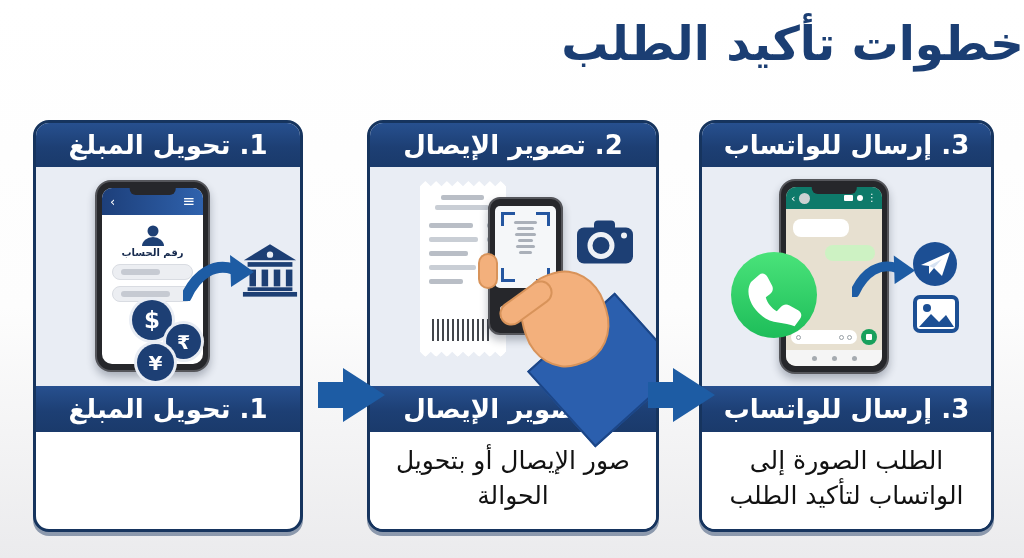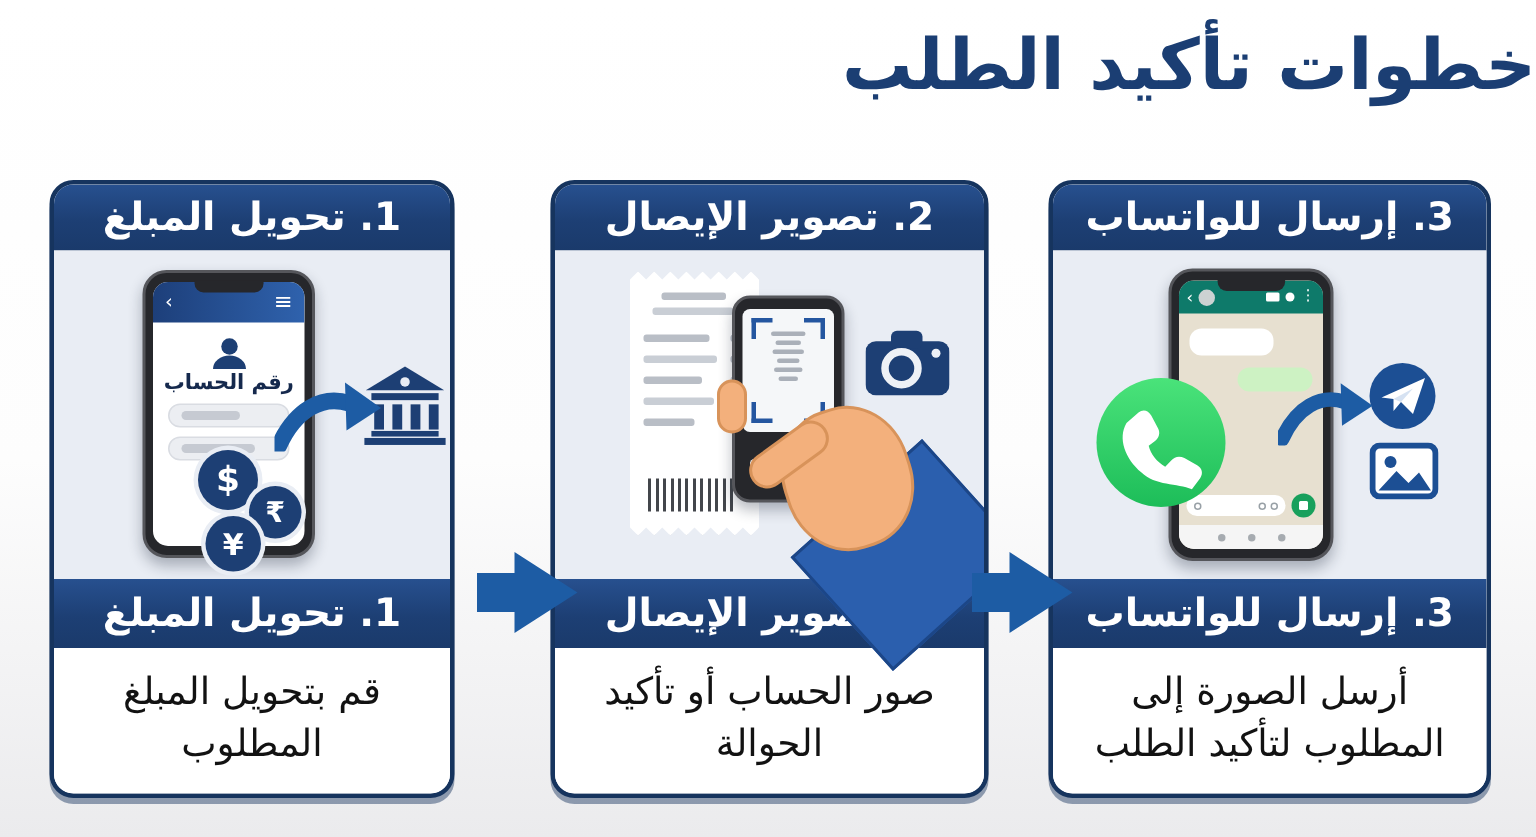--- a/index.html
+++ b/index.html
@@ -44,21 +44,21 @@
          box-shadow:0 5px 9px rgba(20,30,50,.3)}
   .screen{position:absolute;inset:6px 5px;background:#fff;border-radius:10px;overflow:hidden}
   .notch{position:absolute;top:5px;left:50%;transform:translateX(-50%);width:42%;height:8px;
          background:#26272b;border-radius:0 0 6px 6px;z-index:5}
   
   .phone1{left:59px;top:13px;width:115px;height:192px;z-index:2}
   .appbar{height:27px;background:linear-gradient(90deg,#1d3f7a,#2f62ad);display:flex;
           justify-content:space-between;align-items:center;color:#fff;padding:0 8px;font-size:13px}
   .appbar .menu{font-size:15px;line-height:1}
   .usericon{display:block;margin:9px auto 1px}
-  .acct{font-size:14px;font-weight:bold;color:#15294d;text-align:center}
+  .acct{font-size:10px;font-weight:bold;color:#15294d;text-align:center}
   .field{margin:6px 10px 0;height:16px;background:#eceef2;border:1px solid #d9dce2;border-radius:8px;
          display:flex;align-items:center;padding:0 8px}
   .fbar{height:6px;background:#c6cad2;border-radius:3px}
   .f1 .fbar{width:62%}.f2 .fbar{width:78%}
   .coin{position:absolute;border-radius:50%;background:var(--navy);color:#fff;font-weight:bold;
         display:flex;align-items:center;justify-content:center;box-shadow:0 0 0 3px var(--panel-bg)}
   .c1{left:96px;top:133px;width:40px;height:40px;font-size:23px;z-index:4}
   .c2{left:130px;top:157px;width:35px;height:35px;font-size:19px;z-index:5}
   .c3{left:101px;top:177px;width:37px;height:37px;font-size:20px;z-index:6}
   .swoosh{position:absolute;z-index:4}
@@ -176,21 +176,20 @@
               <rect x="21" y="27" width="7" height="18"></rect>
             <rect x="34" y="27" width="7" height="18"></rect>
               <rect x="47" y="27" width="7" height="18"></rect>
             <rect x="6" y="46" width="48" height="4"></rect>
               <rect x="1" y="51" width="58" height="5"></rect>
           </g>
           <circle cx="30" cy="11" r="3.4" fill="#e9edf4"></circle>
         </svg>
       </div>
       <div class="bar sub" dir="rtl">1. تحويل المبلغ</div>
-      <div class="desc" dir="rtl">قم بتحويل المبلغ المطلوب</div>
     </section>
 
     <section class="panel p2">
       <div class="bar top" dir="rtl">2. تصوير الإيصال</div>
       <div class="illus">
         <div class="receipt">
           <div class="rline rl1"></div>
           <div class="rline rl2"></div>
           <div class="rline rl3"></div>
           <div class="rline rl4"></div>
@@ -225,21 +224,21 @@
                 <i></i>
                 <i></i>
               </div>
           </div>
           <div class="shutter"></div>
         </div>
         <div class="skin thumb"></div>
         <div class="skin finger"></div>
       </div>
       <div class="bar sub" dir="rtl">2. تصوير الإيصال</div>
-      <div class="desc" dir="rtl">صور الحساب أو تأكيد الحوالة</div>
+      <div class="desc" dir="rtl">صور الإيصال أو بتحويل الحوالة</div>
     </section>
 
     <section class="panel p3">
       <div class="bar top" dir="rtl">3. إرسال للواتساب</div>
       <div class="illus">
         <div class="phone phone3">
           <div class="notch"></div>
           <div class="screen screen3">
             <div class="wahead">
               <span class="wback">‹</span>
@@ -286,21 +285,21 @@
           <polygon points="9,24 38,11 30,35 22,27 17,33 17,25" fill="#ffffff"></polygon>
           <polygon points="22,27 30,18 17,25" fill="#d6e2f2"></polygon>
         </svg>
         <svg class="photoicon" viewBox="0 0 46 38">
           <rect x="2" y="2" width="42" height="34" rx="5" fill="#ffffff" stroke="#1c4f94" stroke-width="4"></rect>
           <circle cx="14" cy="13" r="4" fill="#1c4f94"></circle>
           <path d="M6 32 L18 19 L26 27 L33 20 L41 32 Z" fill="#1c4f94"></path>
         </svg>
       </div>
       <div class="bar sub" dir="rtl">3. إرسال للواتساب</div>
-      <div class="desc" dir="rtl">أرسل الصورة إلى المطلوب لتأكيد الطلب</div>
+      <div class="desc" dir="rtl">الطلب الصورة إلى الواتساب لتأكيد الطلب</div>
     </section>
 
     <svg class="flow fa1" viewBox="0 0 70 62">
       <polygon points="0,17 25,17 25,3 67,30 25,57 25,43 0,43" fill="#1d5ca4"></polygon>
     </svg>
     <svg class="flow fa2" viewBox="0 0 70 62">
       <polygon points="0,17 25,17 25,3 67,30 25,57 25,43 0,43" fill="#1d5ca4"></polygon>
     </svg>
   </div>
 </div>

